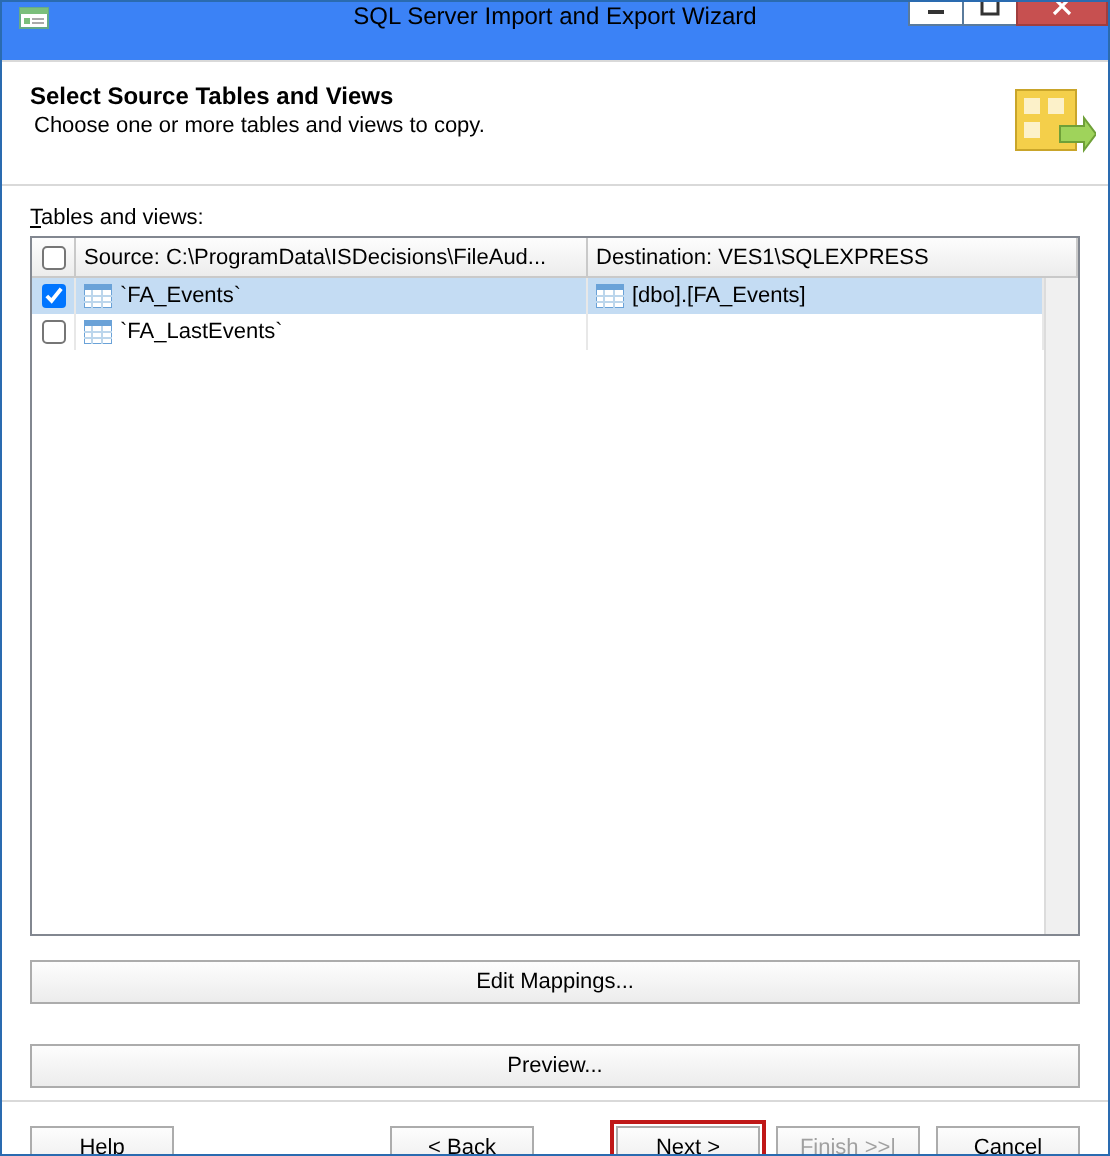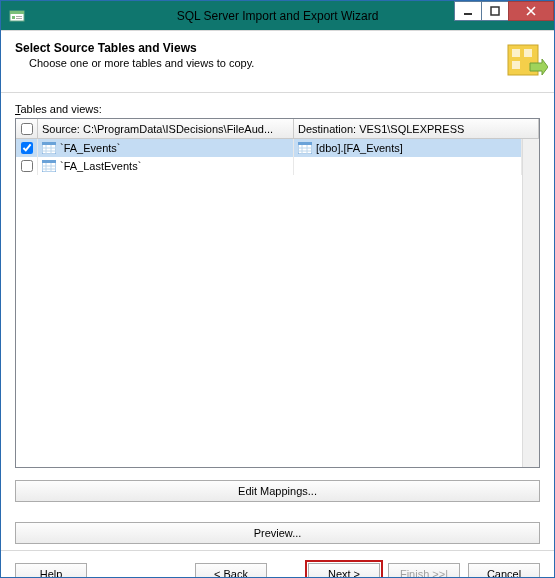--- a/index.html
+++ b/index.html
@@ -10,24 +10,24 @@
     font-size: 11px;
     background: #fff;
     width: 555px;
     height: 578px;
     overflow: hidden;
     border: 1px solid #2a6bb0;
   }
   
   .titlebar {
     height: 30px;
-    background: #0f766e;
+    background: #3b82f6;
     border-bottom: 1px solid #d9d9d9;
     display: flex;
-    align-items: center;
+    align-items: flex-start;
     position: relative;
   }
   .titlebar-icon {
     width: 16px; height: 16px;
     margin-left: 8px;
     display: flex; align-items: center; justify-content: center;
   }
   .titlebar-title {
     position: absolute;
     left: 0; right: 0;
@@ -69,21 +69,21 @@
   }
   .header-text { flex: 1; }
   .header-title {
     font-weight: bold;
     font-size: 12px;
     margin: 2px 0 2px 0;
   }
   .header-sub {
     font-size: 11px;
     color: #000;
-    margin-left: 14px;
+    margin-left: 2px;
   }
   .header-icon {
     width: 46px; height: 46px;
   }
   .header-icon svg { width: 46px; height: 46px; }
 
   
   .content {
     padding: 10px 14px 0 14px;
   }

